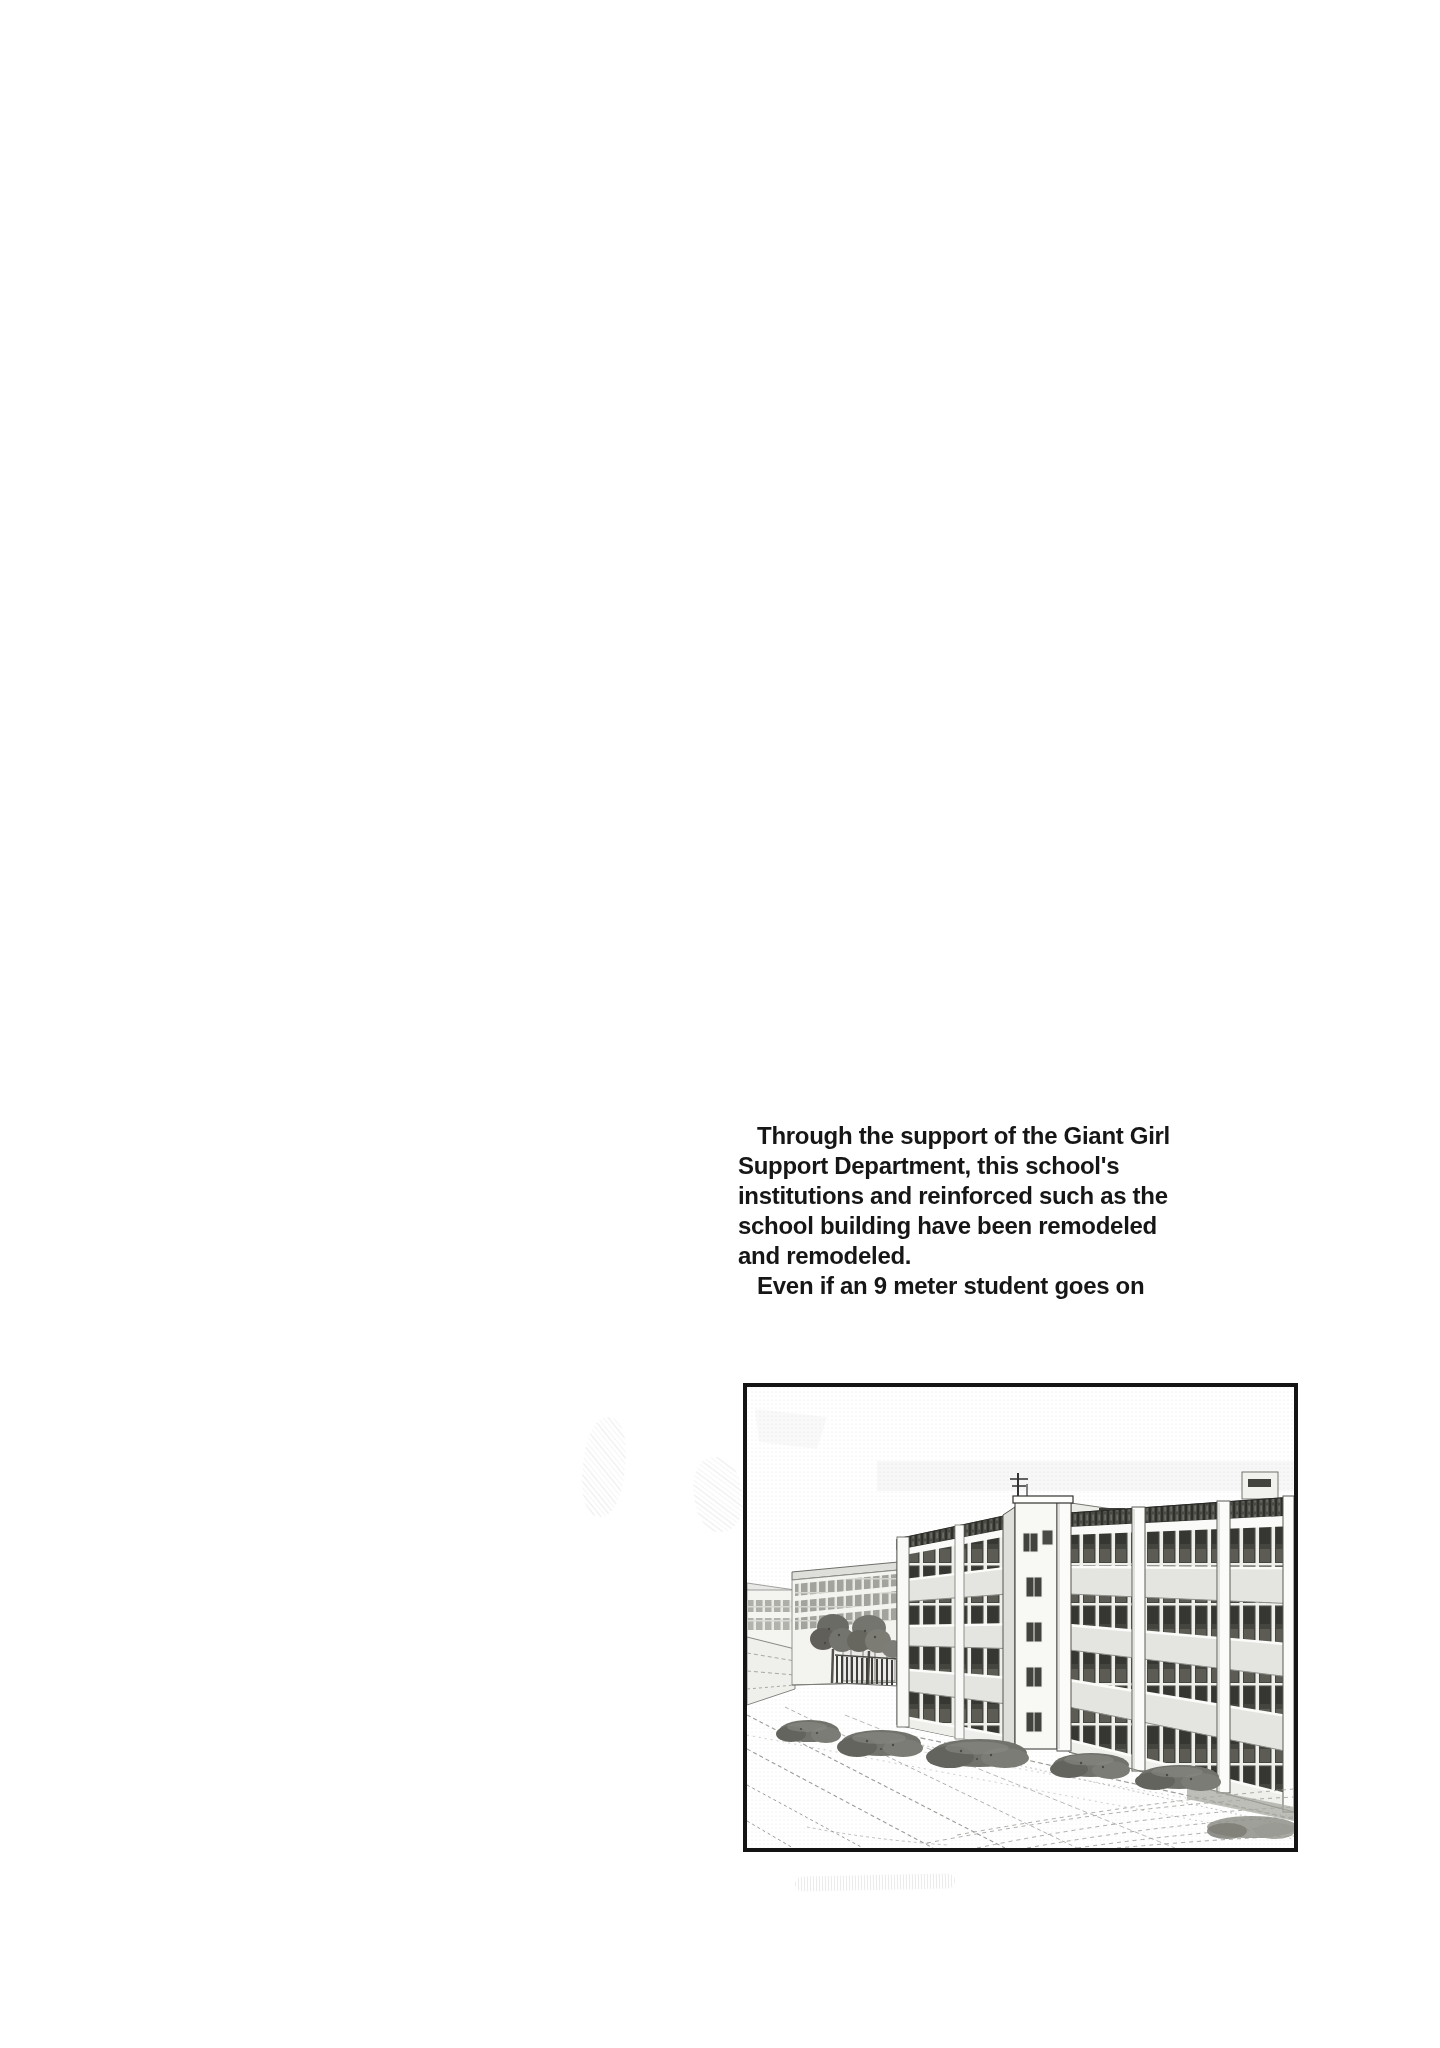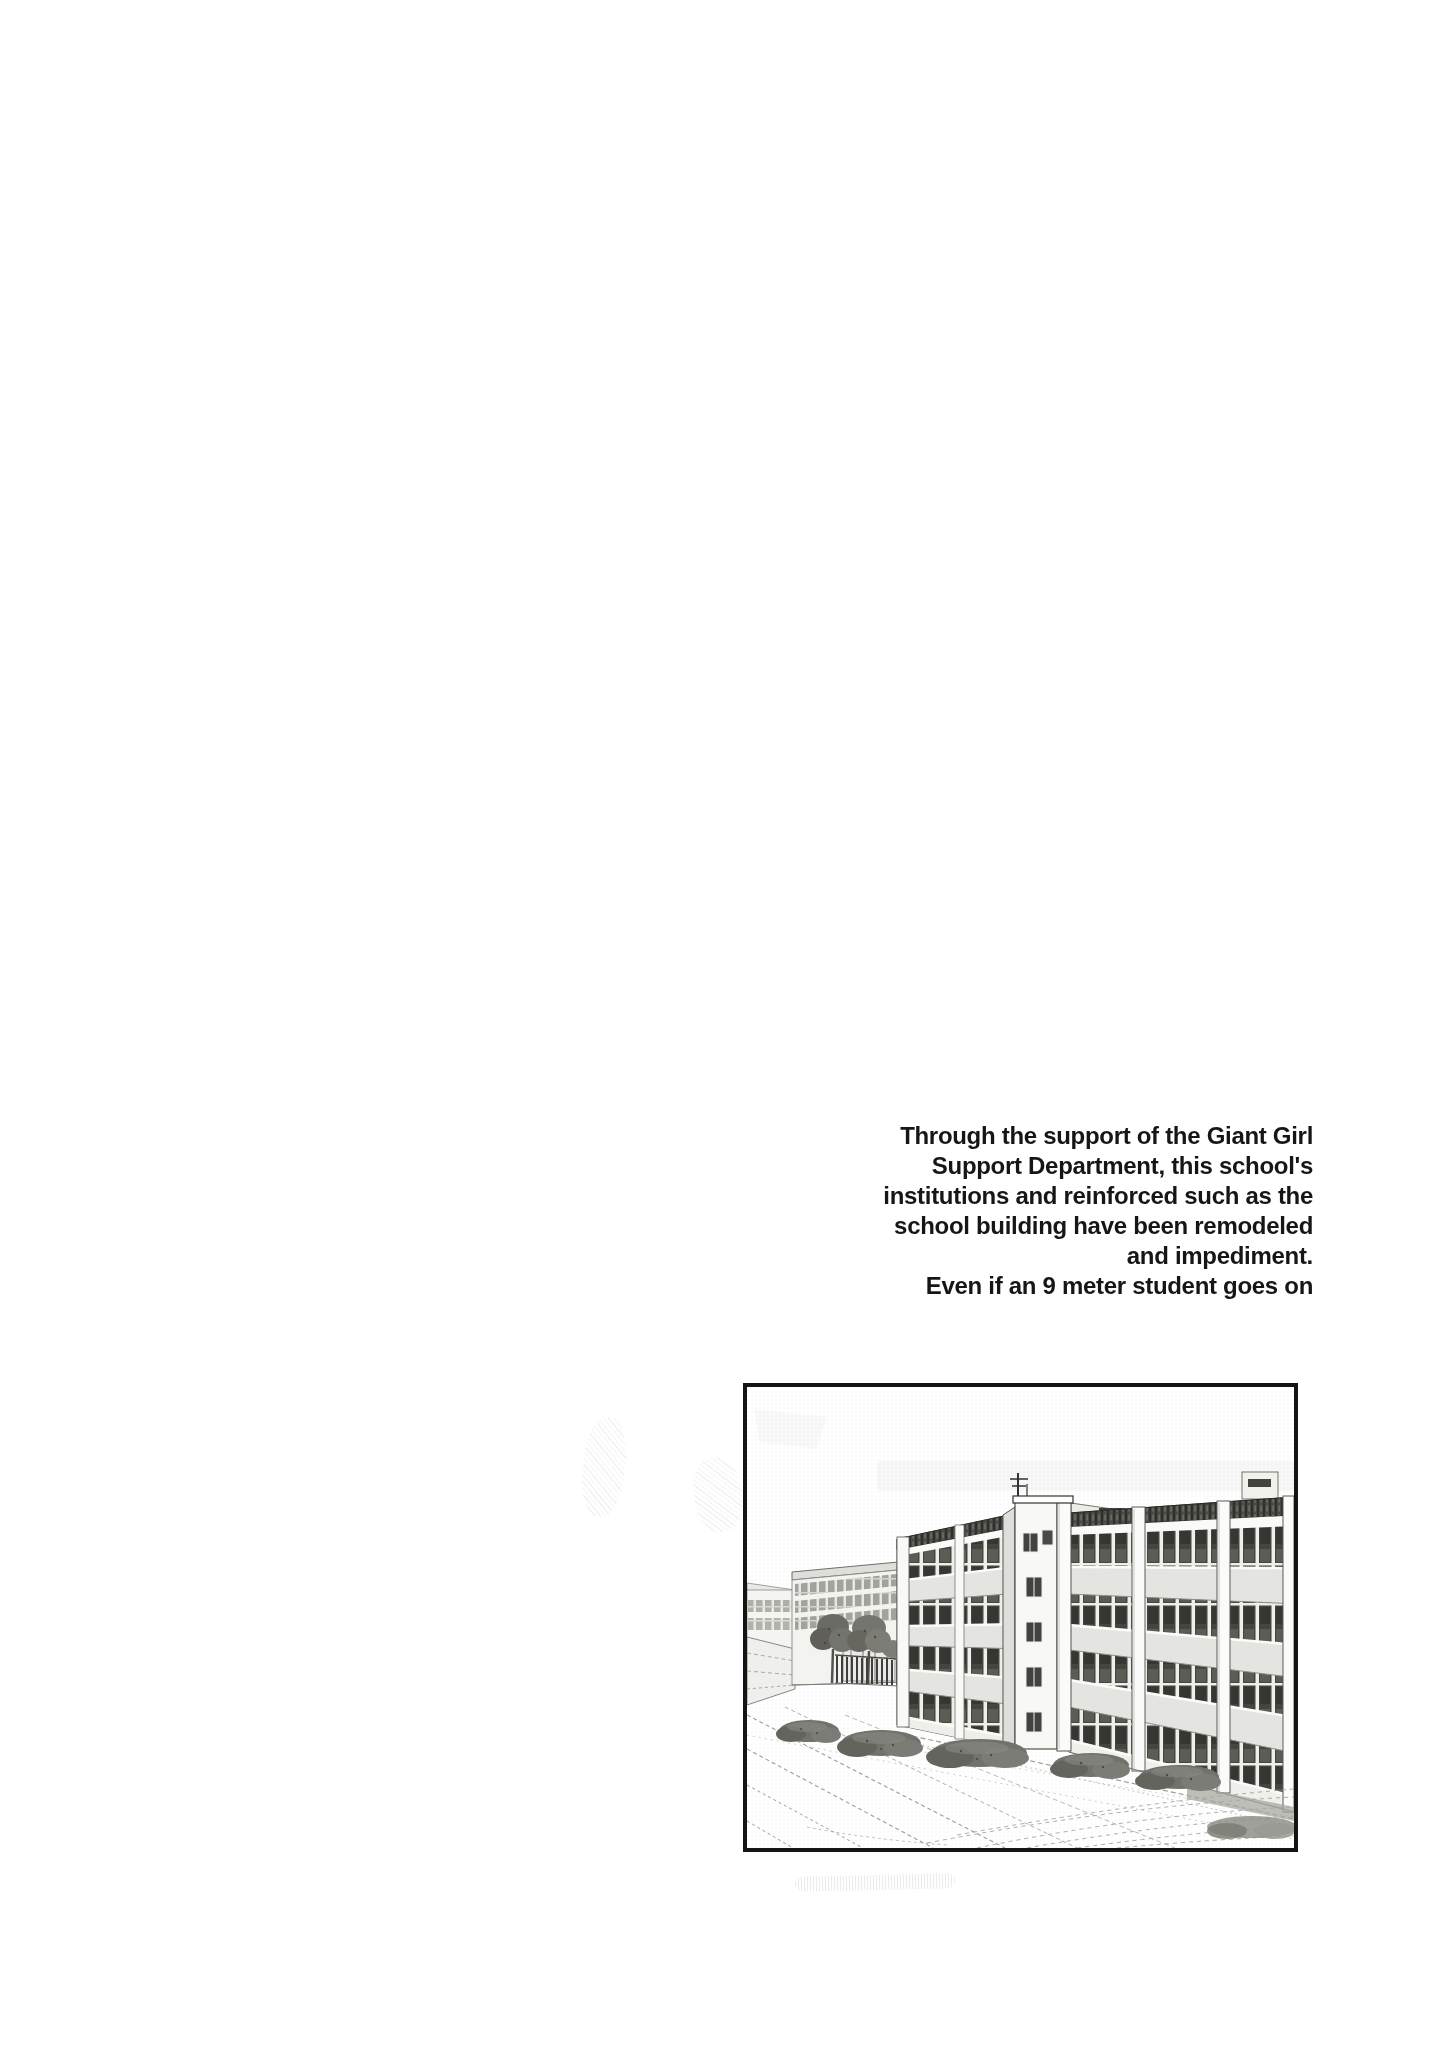--- a/index.html
+++ b/index.html
@@ -5,21 +5,21 @@
   html,body{margin:0;padding:0;background:#ffffff;}
   .page{
     position:relative;width:1440px;height:2048px;background:#ffffff;overflow:hidden;
     font-family:"Liberation Sans","DejaVu Sans",sans-serif;
   }
   .narration{
     position:absolute;left:738px;top:1121px;width:575px;
     font-size:24px;line-height:30px;font-weight:700;letter-spacing:-0.3px;
     color:#161616;
   }
-  .narration .line{white-space:pre;text-align:right;}
+  .narration .line{white-space:pre;}
   .panel-frame{
     position:absolute;left:743px;top:1383px;width:547px;height:461px;
     border:4px solid #141414;background:#ffffff;box-sizing:content-box;
   }
   .panel-frame svg{display:block;}
   .smudge{
     position:absolute;opacity:.30;border-radius:45%;
     background-image:repeating-linear-gradient(45deg, rgba(150,150,148,.45) 0 1px, rgba(255,255,255,0) 1px 4px);
     filter:blur(.4px);
   }
@@ -34,21 +34,21 @@
 </head>
 <body>
 
 <div class="page">
 
   <div class="narration">
     <div class="line">   Through the support of the Giant Girl</div>
     <div class="line">Support Department, this school's</div>
     <div class="line">institutions and reinforced such as the</div>
     <div class="line">school building have been remodeled</div>
-    <div class="line">and impediment.</div>
+    <div class="line">and remodeled.</div>
     <div class="line">   Even if an 9 meter student goes on</div>
   </div>
 
   <div class="smudge s1"></div>
   <div class="smudge s2"></div>
   <div class="credit-smudge"></div>
 
   <div class="panel-frame">
     <svg width="547" height="461" viewBox="0 0 547 461" xmlns="http://www.w3.org/2000/svg">
       <defs>

